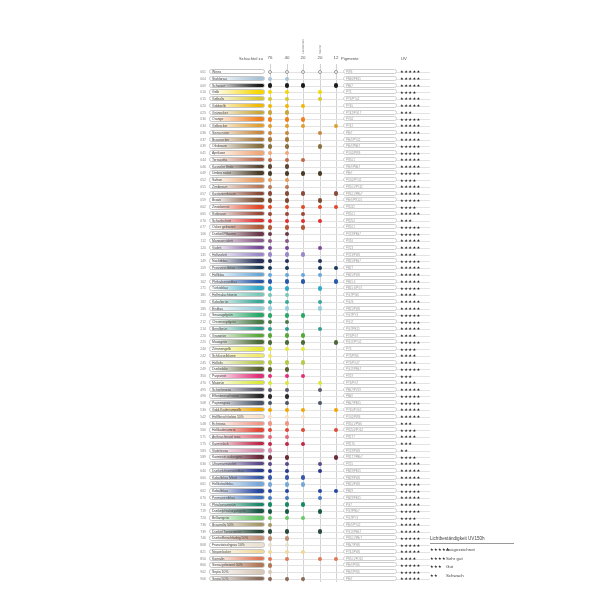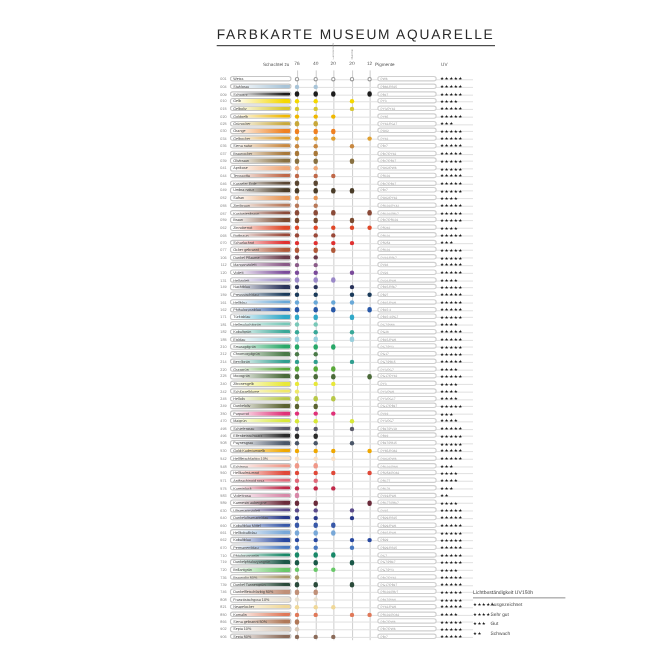--- a/index.html
+++ b/index.html
@@ -23,21 +23,20 @@
   #legend{position:absolute;left:430px;top:536px;width:110px;}
   #legend-title{font-size:4.6px;color:#444;border-bottom:0.5px solid #999;padding-bottom:1.5px;width:84px;white-space:nowrap;}
   .lentry{display:flex;align-items:center;margin-top:3.6px;}
   .lstars{font-size:4px;letter-spacing:0.4px;color:#1a1a1a;width:16px;}
   .llabel{font-size:4.4px;color:#444;white-space:nowrap;}
 </style>
 </head>
 <body>
 
 <div id="page">
-  <div id="title">FARBKARTE MUSEUM AQUARELLE</div>
 
   <div class="hlabel" style="left:195px;top:56px;width:68px;text-align:right;">Schachtel zu</div>
   <div class="hlabel" style="left:341px;top:56px;">Pigmente</div>
   <div class="hlabel" style="left:401px;top:56px;">UV</div>
 
   <div id="set-headers">
       <div class="colnum" style="left: 265px;">76</div>
       <div class="colnum" style="left: 282px;">40</div>
       <div class="colnum" style="left: 298px;">20</div>
       <div class="vlabel" style="left: 301.5px; top: 37px;">Landschaft</div>

